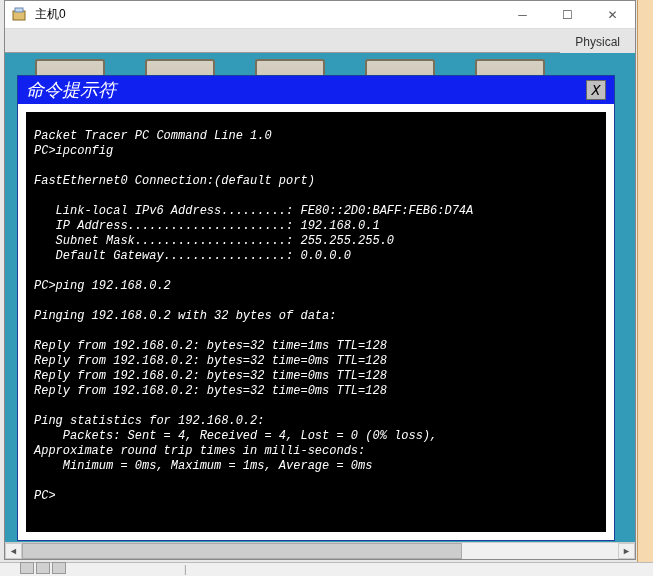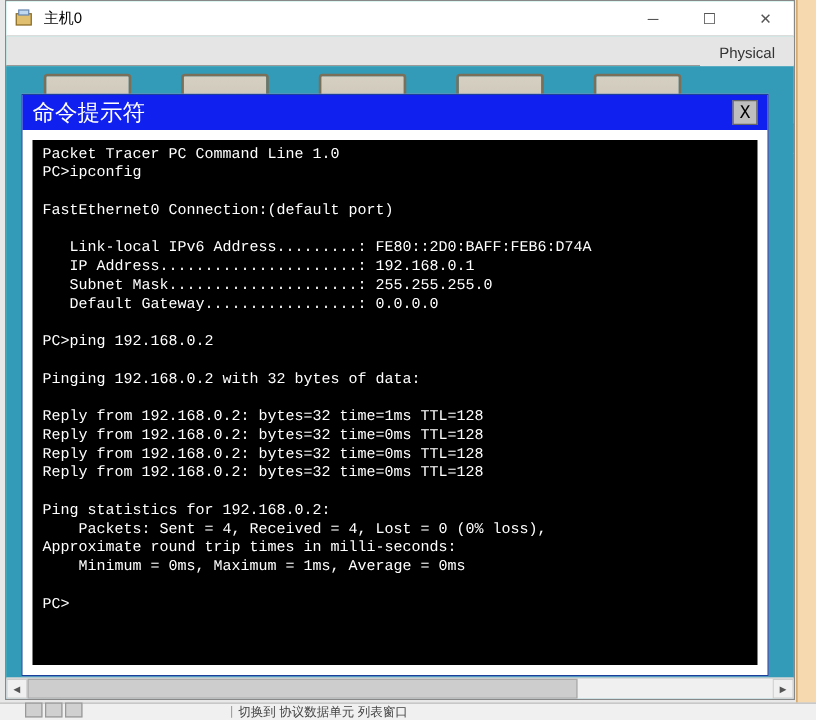--- a/index.html
+++ b/index.html
@@ -9,21 +9,21 @@
     width: 653px;
     height: 576px;
     overflow: hidden;
     position: relative;
   }
   .window {
     position: absolute;
     top: 0; left: 4px;
     width: 632px;
     height: 560px;
-    background: #5eead4;
+    background: #f0abfc;
     border: 1px solid #888;
     display: flex;
     flex-direction: column;
   }
   .titlebar {
     height: 28px;
     background: #fff;
     display: flex;
     align-items: center;
     padding-left: 6px;
@@ -63,20 +63,21 @@
   .tab.active {
     background: #fff;
     border: 1px solid #999;
     border-bottom: 1px solid #fff;
   }
   .desktop-bg {
     flex: 1;
     background: #339ab8;
     position: relative;
     overflow: hidden;
+    font-style: italic;
   }
   .iconrow {
     display: flex;
     gap: 40px;
     padding: 6px 30px;
   }
   .dicon {
     width: 70px; height: 45px;
     background: linear-gradient(#d6d0c3,#c6bfae);
     border: 2px solid #7a6f58;
@@ -108,21 +109,21 @@
     display: flex;
     align-items: center;
     justify-content: center;
     border: 1px solid #666;
     cursor: pointer;
   }
   .terminal {
     background: #000;
     color: #fff;
     margin: 8px;
-    padding: 4px 8px;
+    padding: 17px 8px;
     font-family: "Courier New", monospace;
     font-size: 12px;
     line-height: 15px;
     white-space: pre;
     overflow-x: auto;
     min-height: 420px;
   }
   .hscroll {
     position: absolute;
     bottom: 0; left: 0; right: 0;
@@ -263,14 +264,13 @@
   </div>
 </div>
 
 <div class="bottom-strip">
   <div class="bottom-icons">
     <div class="bi"></div>
     <div class="bi"></div>
     <div class="bi"></div>
   </div>
   <span class="sep">|</span>
-  <span>切换到 协议数据单元 列表窗口</span>
 </div>
 
 </body></html>

